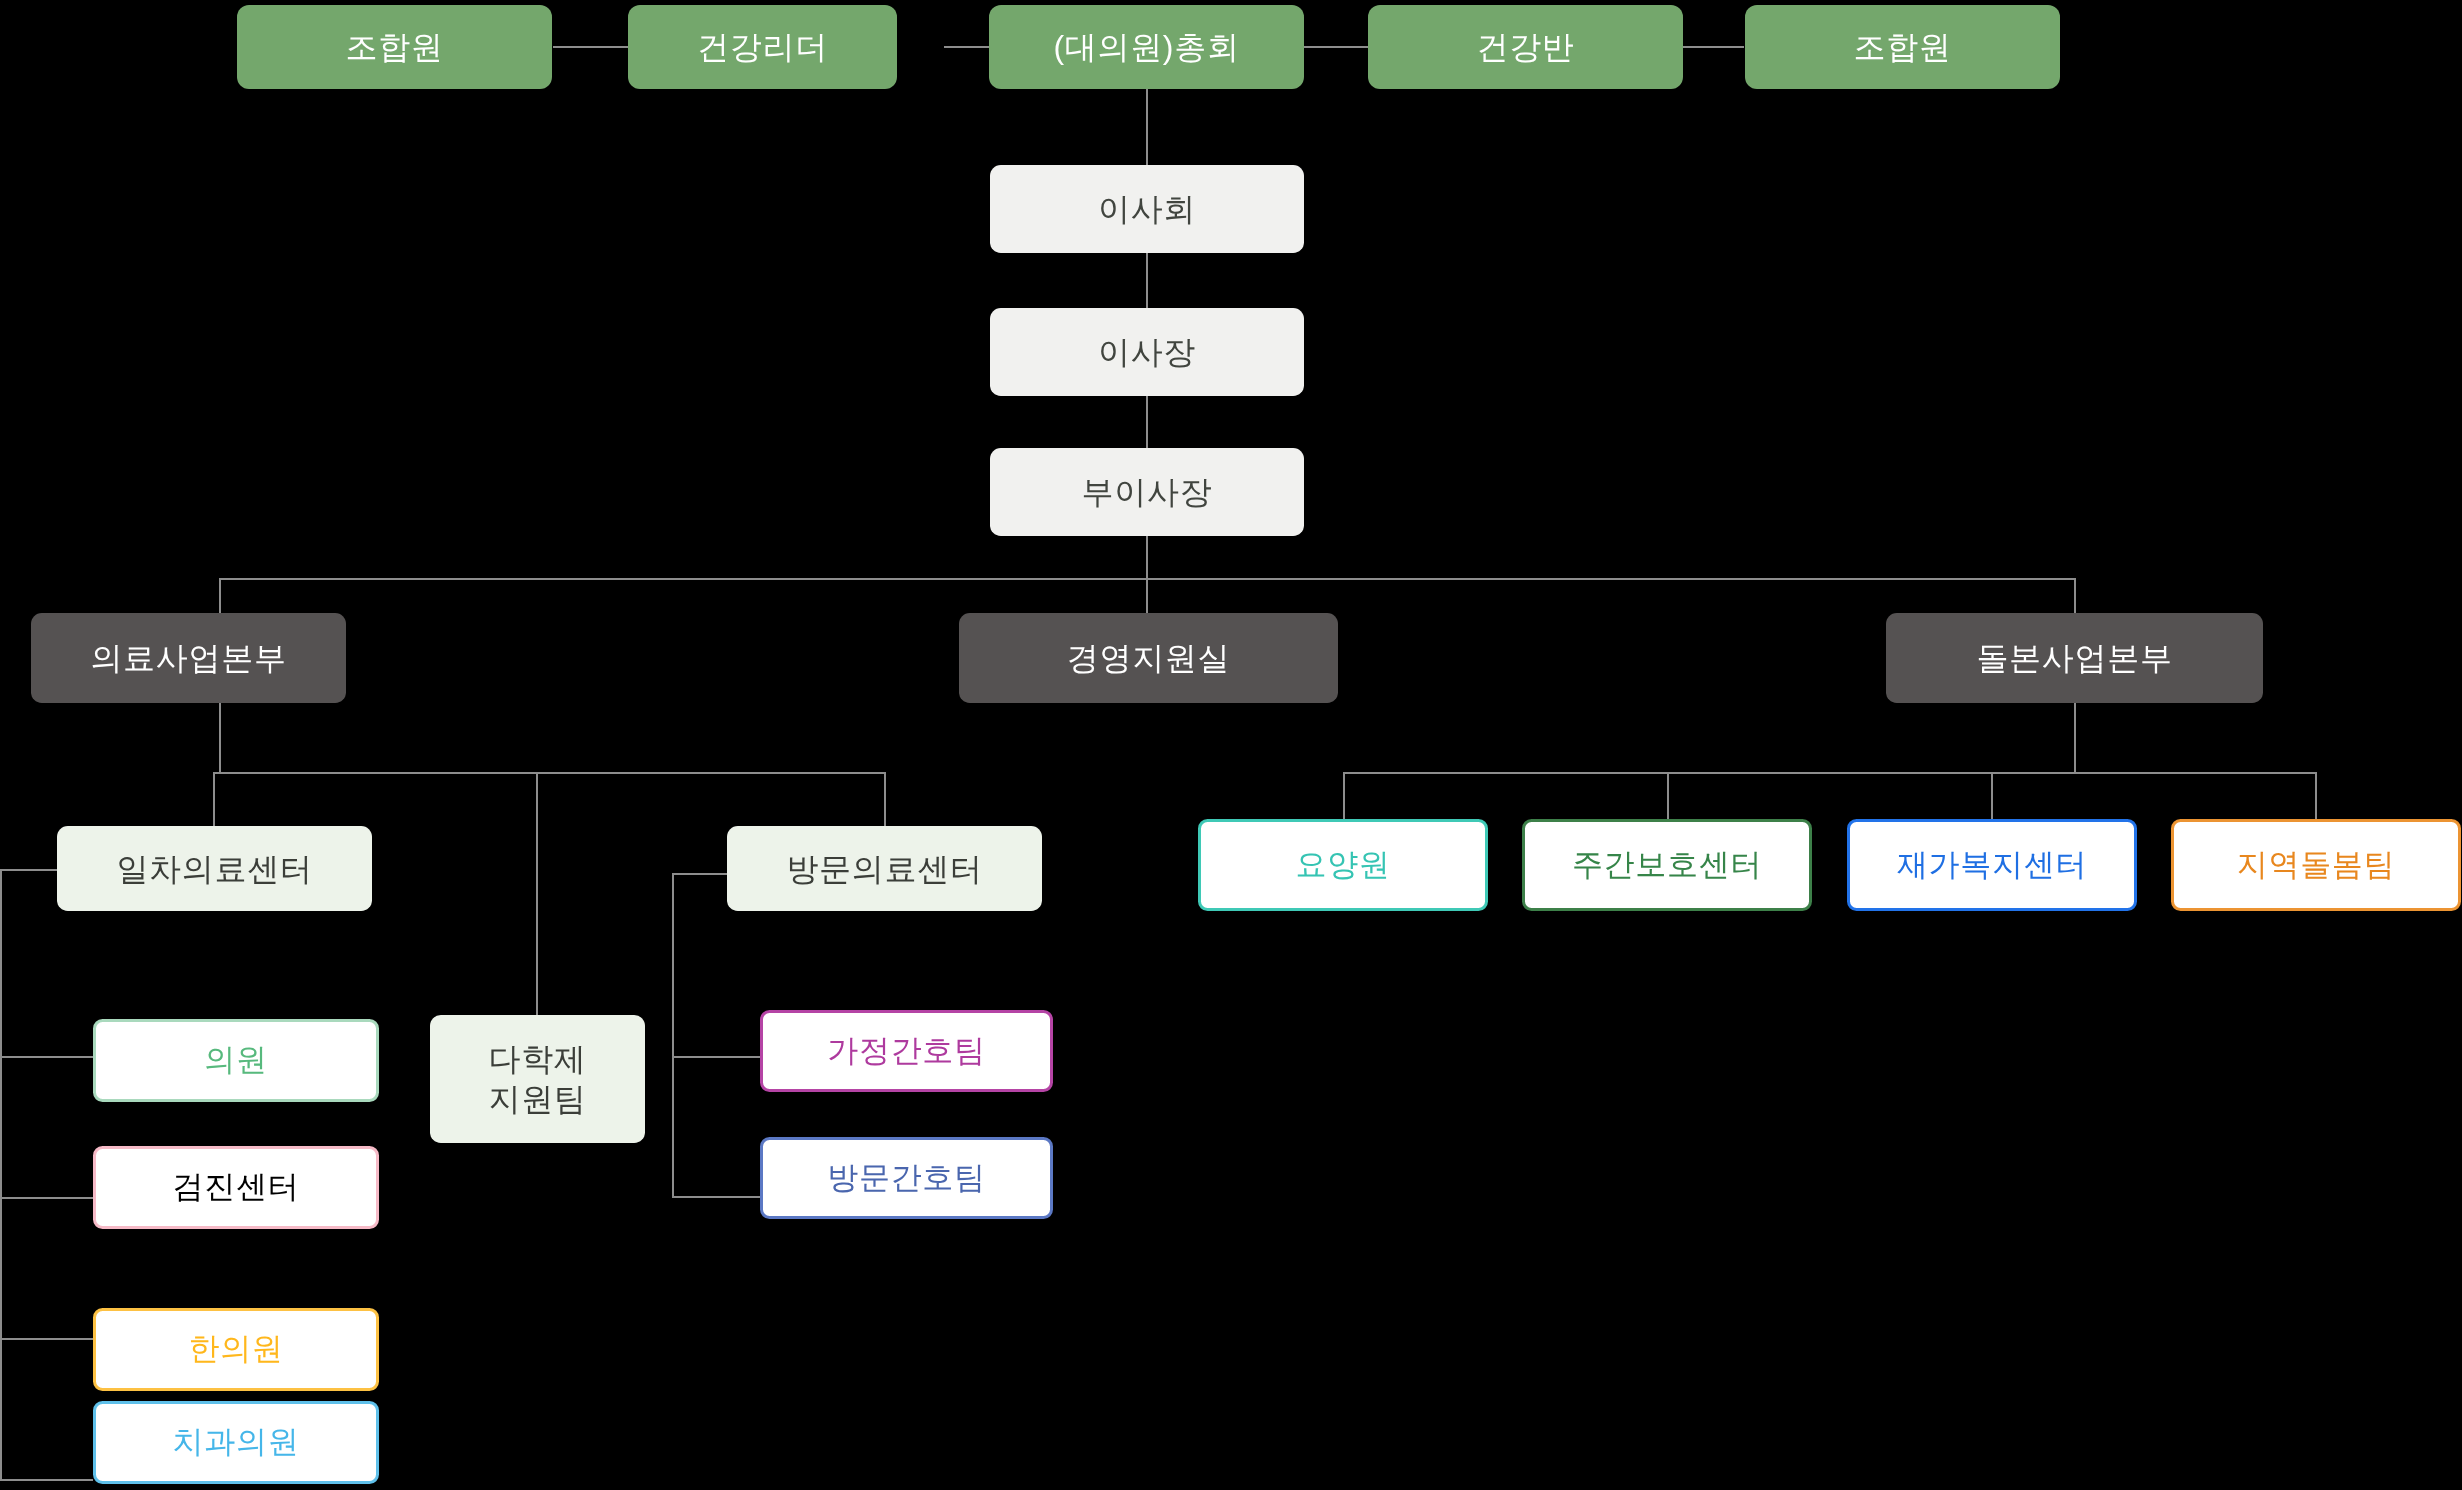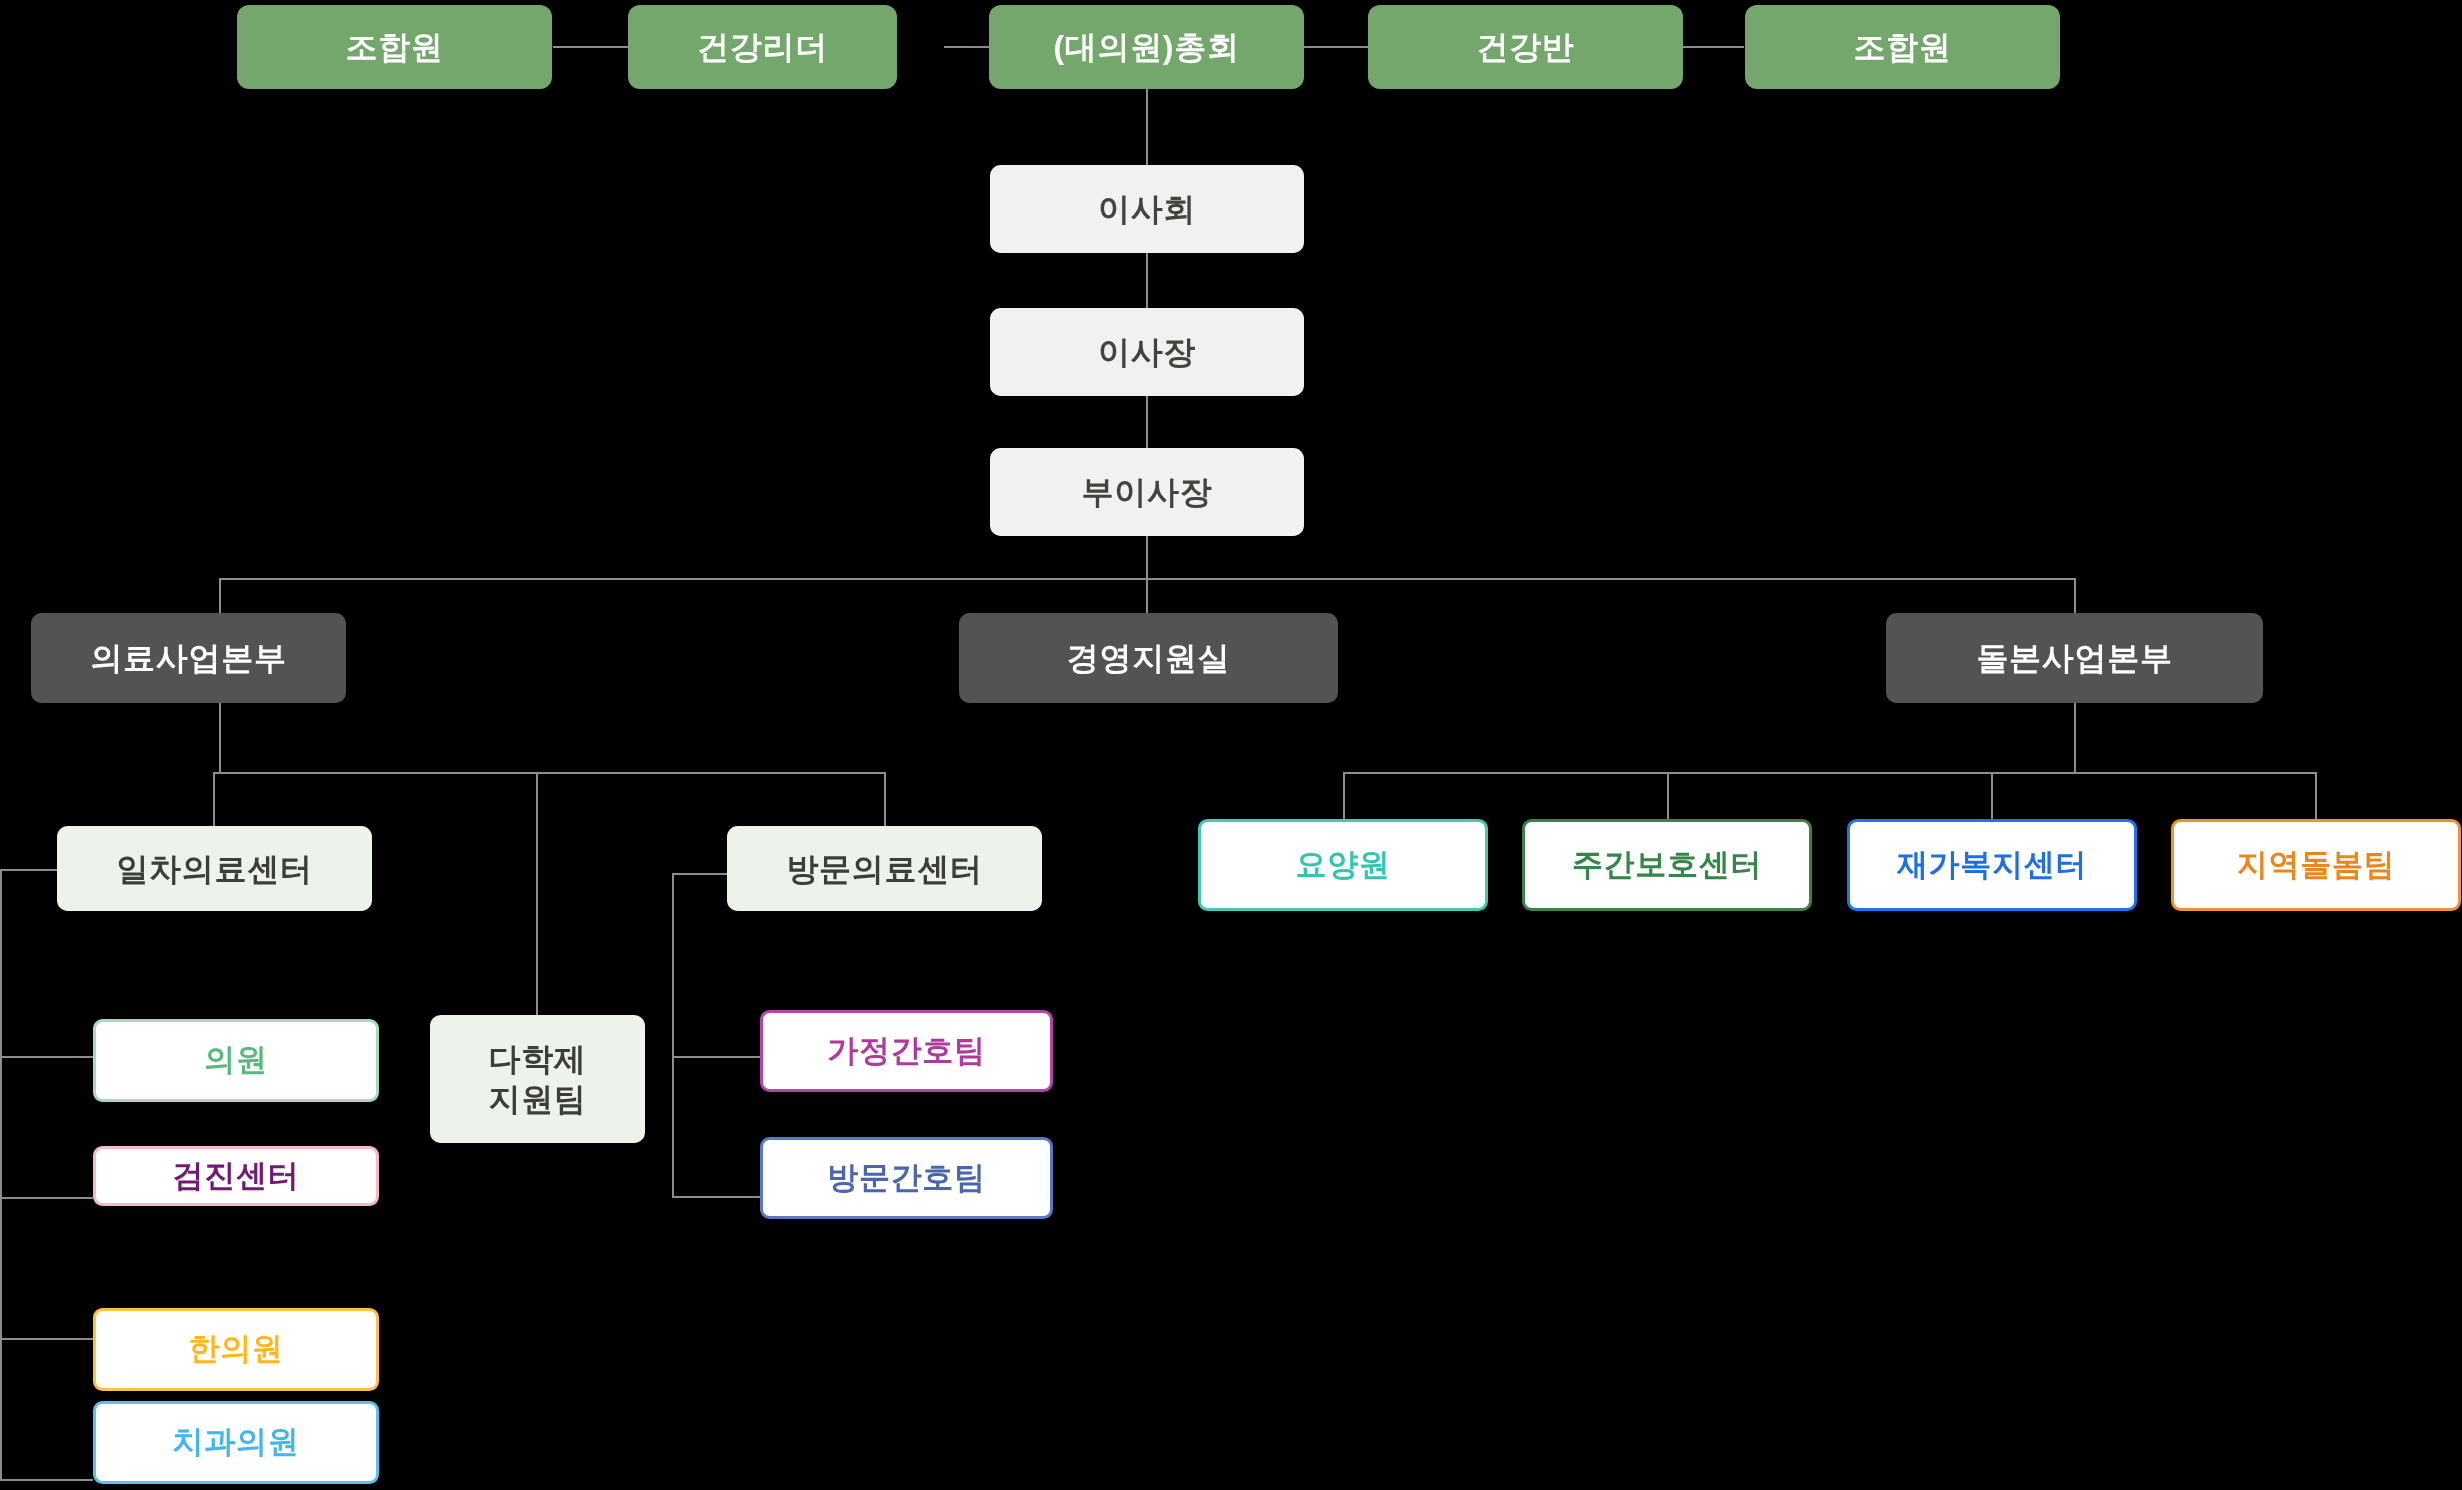--- a/index.html
+++ b/index.html
@@ -16,21 +16,21 @@
     background: #8d8d8d;
   }
   .node {
     position: absolute;
     box-sizing: border-box;
     display: flex;
     align-items: center;
     justify-content: center;
     text-align: center;
     font-size: 32px;
-    font-weight: 700;
+    font-weight: 400;
     letter-spacing: 0.7px;
     line-height: 1.25;
   }
   .n-green {
     background: #74a76c;
     color: #ffffff;
     border-radius: 12px;
   }
   .n-light {
     background: #f1f1ef;
@@ -111,21 +111,21 @@
   <div class="node n-light" style="left:990px;top:448px;width:314px;height:88px">부이사장</div>
 
   <div class="node n-dark" style="left:31px;top:613px;width:315px;height:90px">의료사업본부</div>
   <div class="node n-dark" style="left:959px;top:613px;width:379px;height:90px">경영지원실</div>
   <div class="node n-dark" style="left:1886px;top:613px;width:377px;height:90px">돌본사업본부</div>
 
   <div class="node n-soft" style="left:57px;top:826px;width:315px;height:85px">일차의료센터</div>
   <div class="node n-soft" style="left:727px;top:826px;width:315px;height:85px">방문의료센터</div>
 
   <div class="node n-outline" style="left:93px;top:1019px;width:286px;height:83px;color:#57b97d;border-color:#a9d9bd">의원</div>
-  <div class="node n-outline" style="left:93px;top:1146px;width:286px;height:60px;color:#701a75;border-color:#f6bac7">검진센터</div>
+  <div class="node n-outline" style="left:93px;top:1146px;width:286px;height:83px;color:#000000;border-color:#f6bac7">검진센터</div>
   <div class="node n-outline" style="left:93px;top:1308px;width:286px;height:83px;color:#ffb71c;border-color:#fdc143">한의원</div>
   <div class="node n-outline" style="left:93px;top:1401px;width:286px;height:83px;color:#45b6e9;border-color:#5fc0ea">치과의원</div>
 
   <div class="node n-soft" style="left:430px;top:1015px;width:215px;height:128px">
     <div class="stack">
       <span>다학제</span>
       <span>지원팀</span>
     </div>
   </div>
 

